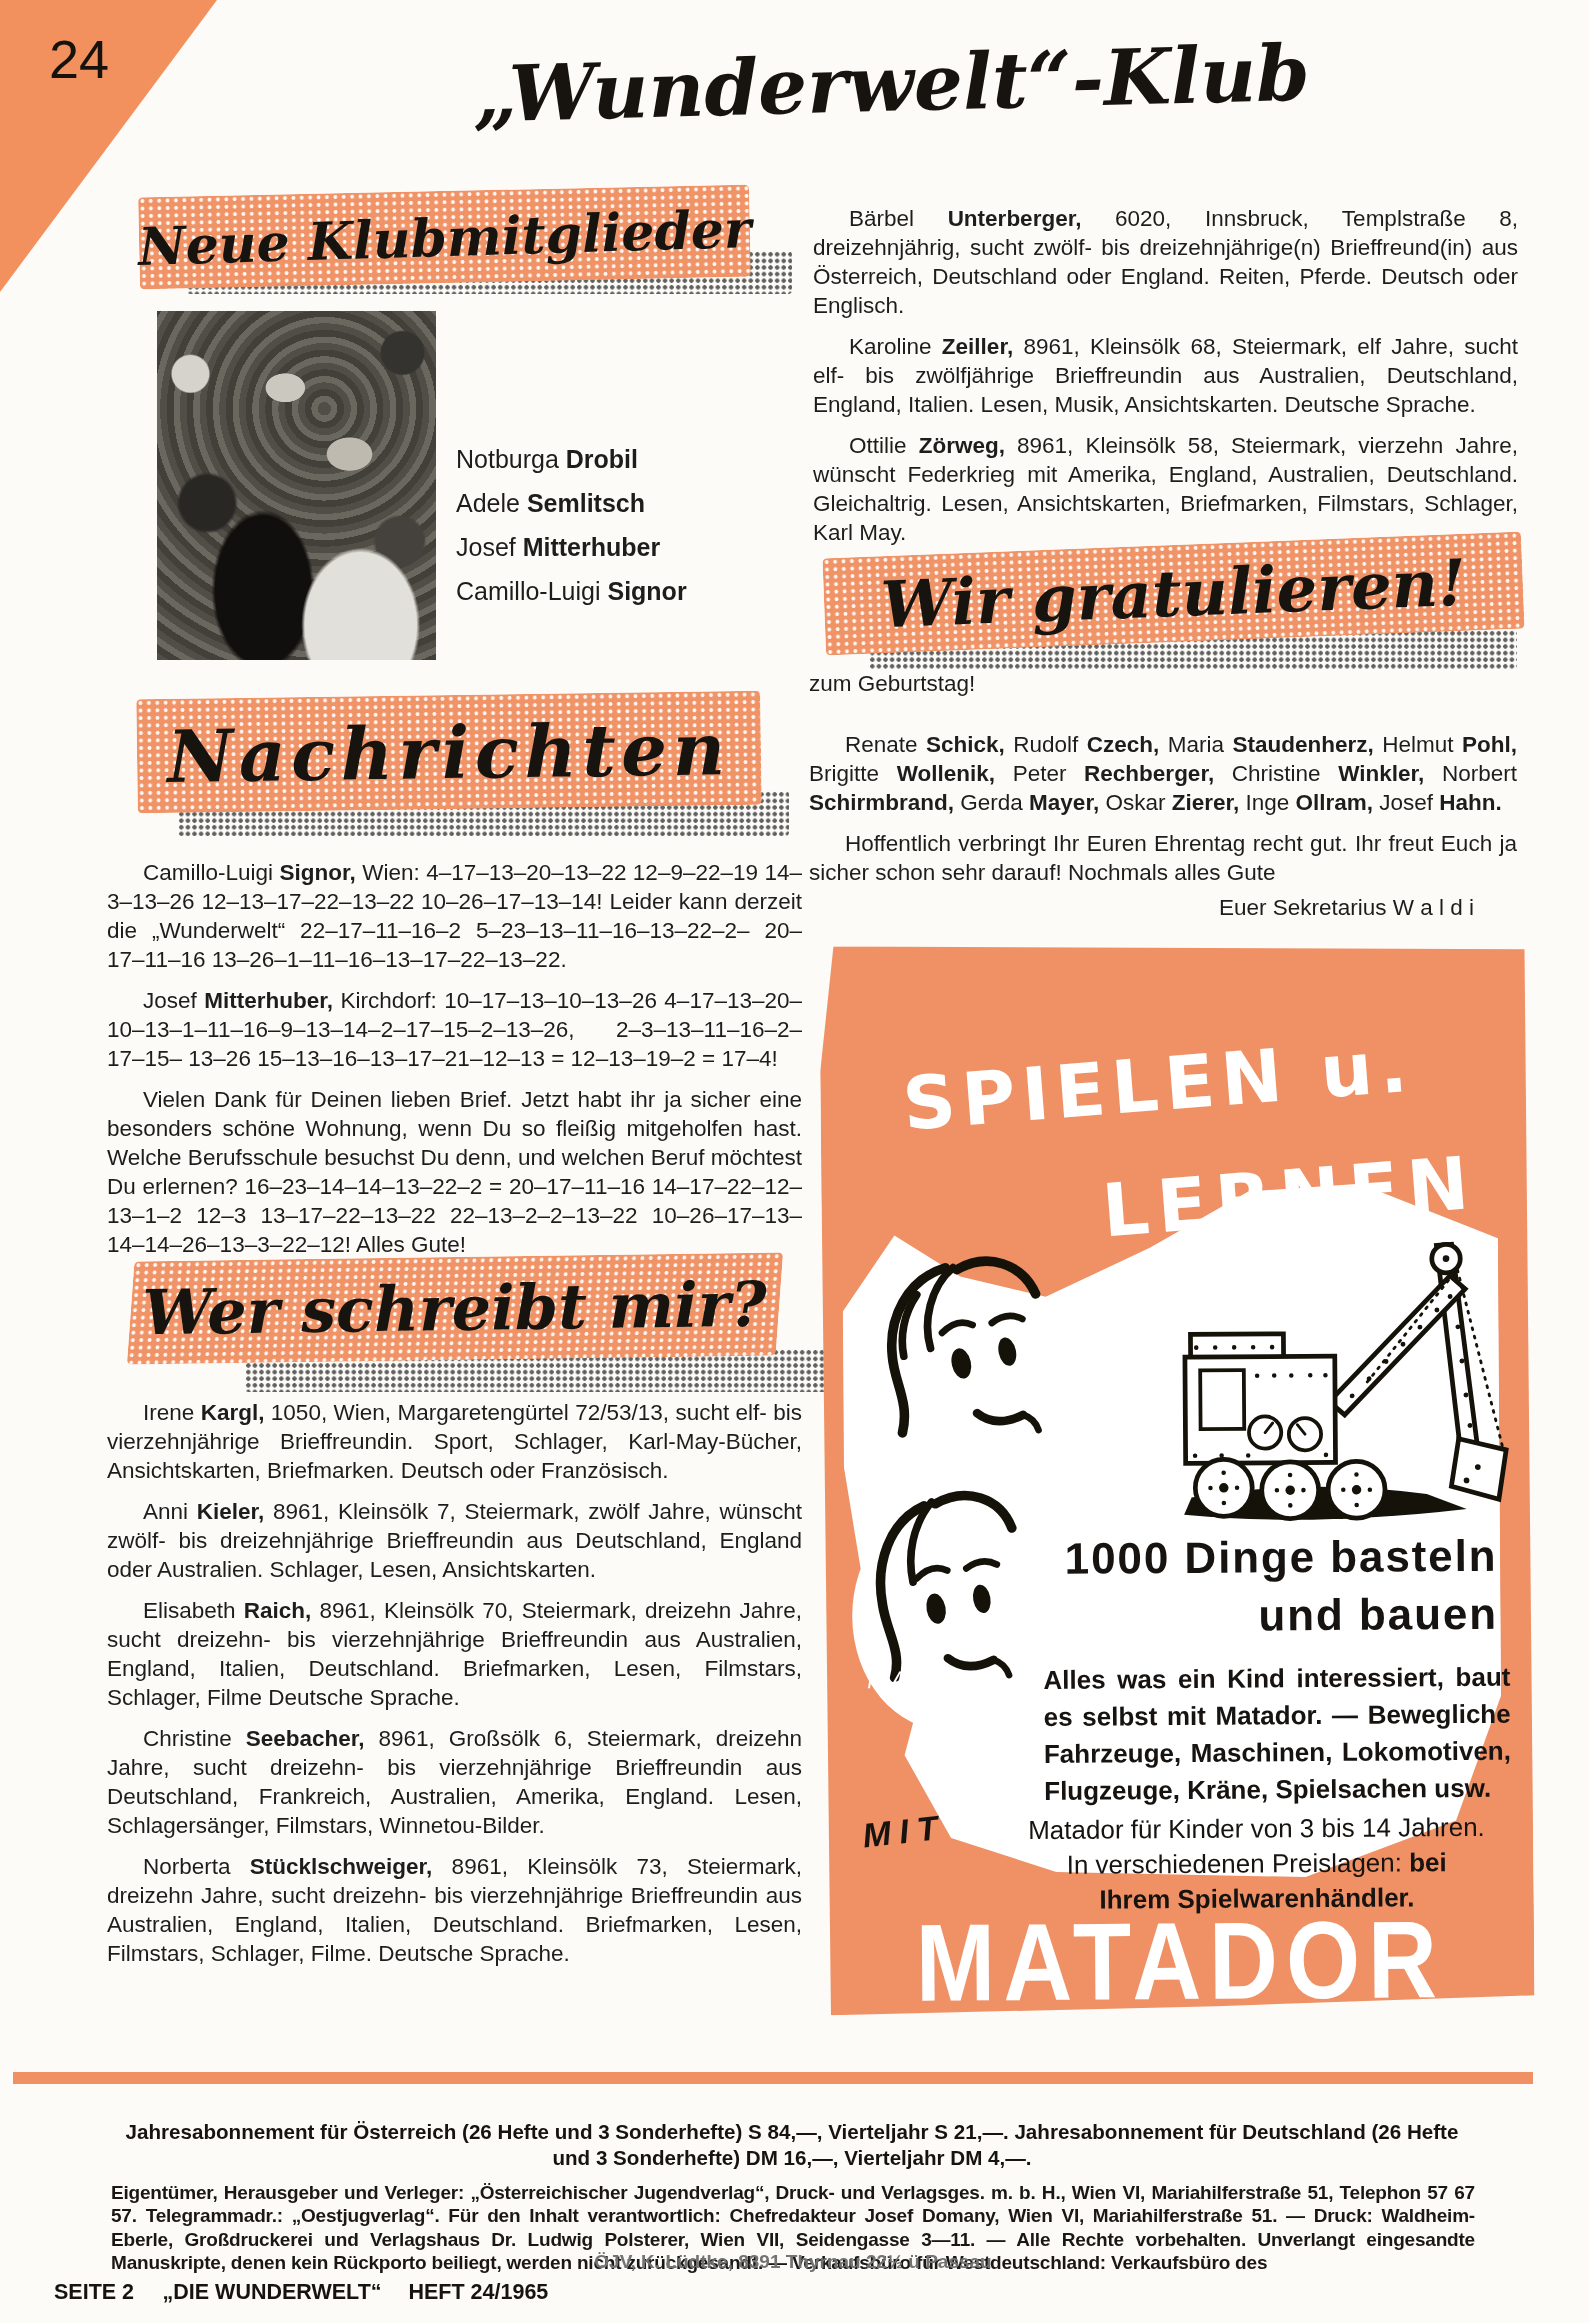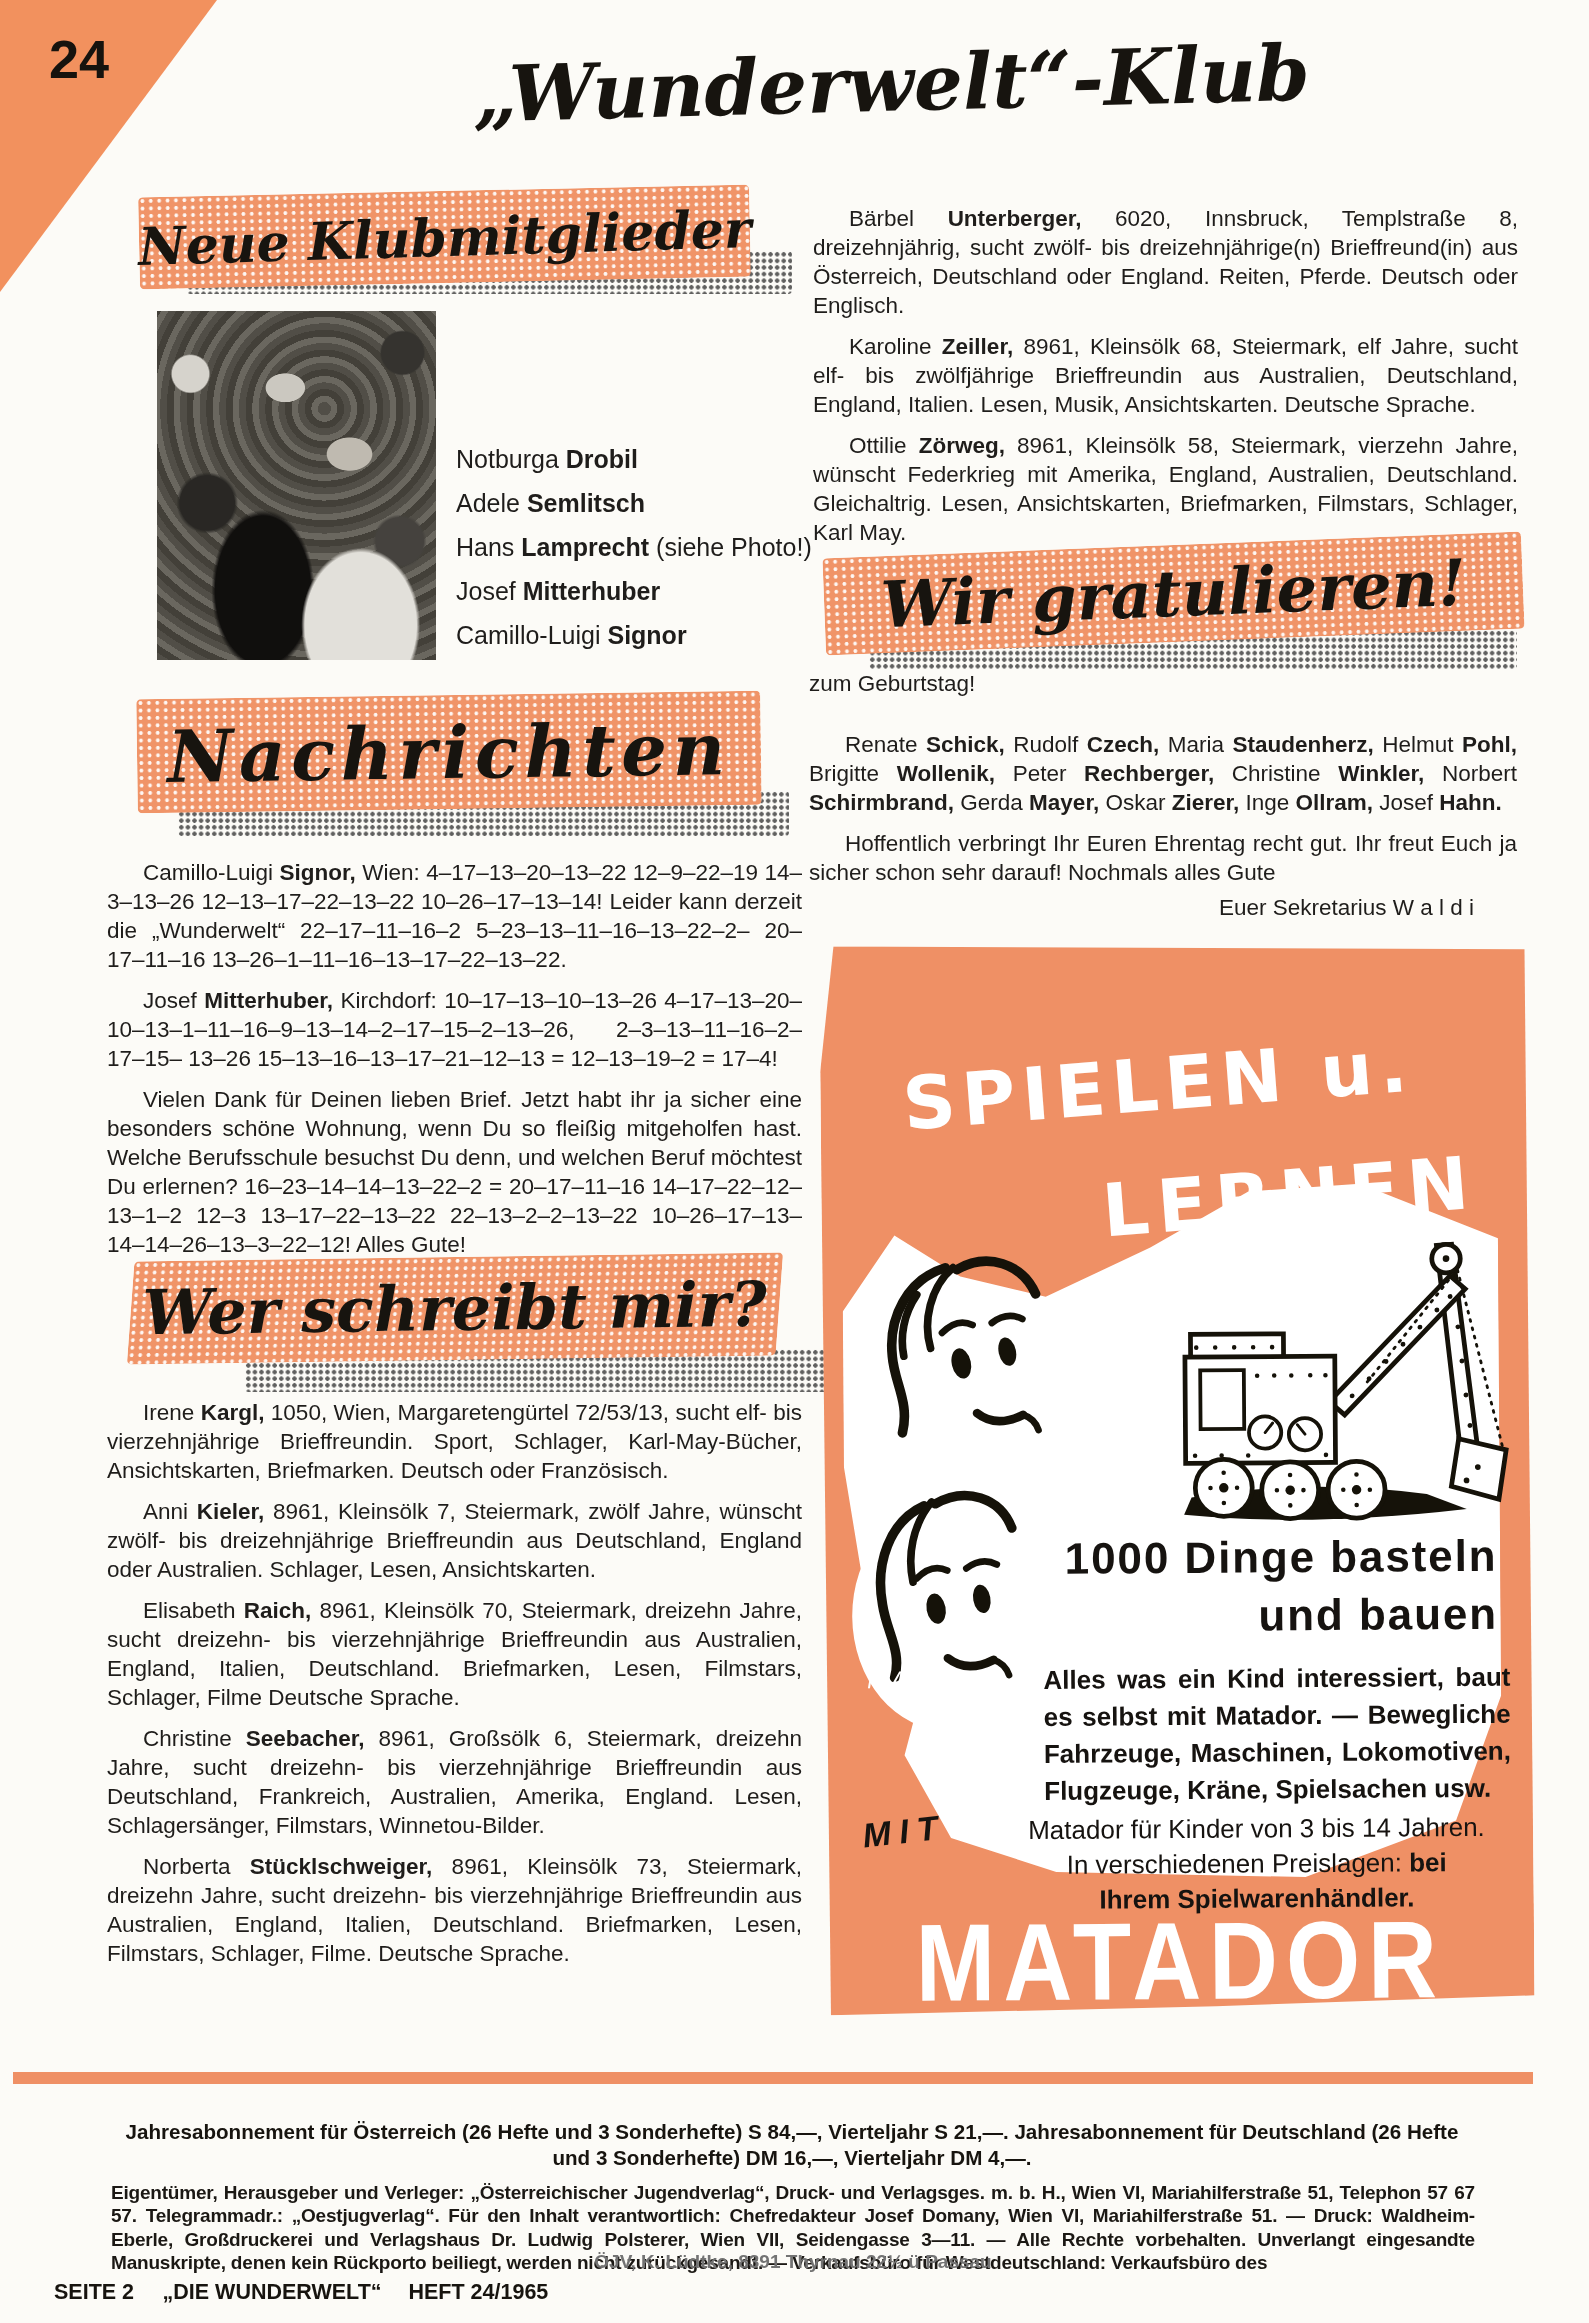--- a/index.html
+++ b/index.html
@@ -17,21 +17,21 @@
   .bodytext p{margin:0 0 12px 0;text-indent:36px}
   .nameline{font-size:25px;line-height:44px;white-space:nowrap}
   .adtxt{font-weight:bold;color:#161310}
   .w{color:#fff}
   svg .ln{fill:none;stroke:#151209;stroke-linecap:round}
 </style>
 </head>
 <body>
 
 <div class="abs" style="left:0;top:0;width:217px;height:292px;background:#f2915e;clip-path:polygon(0 0,100% 0,0 100%)"></div>
-<div class="abs" style="left:49px;top:28px;font-size:54px;font-weight:bold;color:#16130e">24</div>
+<div class="abs" style="left:49px;top:28px;font-size:54px;font-weight:normal;color:#16130e">24</div>
 
 <div class="abs script" style="left:473px;top:41px;width:656px;font-size:77px;text-align:center;transform:rotate(-1.5deg)">„Wunderwelt“-Klub</div>
 
 <div class="abs shadowband" style="left:187px;top:251px;width:605px;height:43px"></div>
 <div class="abs band" style="left:139px;top:191px;width:611px;height:92px;transform:rotate(-1.2deg)">
   <span class="script" style="font-size:52px;transform:rotate(-.5deg)">Neue Klubmitglieder</span>
 </div>
 
 <div class="abs" style="left:157px;top:311px;width:279px;height:349px;background-color:#675f52;
      background-image:
@@ -42,21 +42,20 @@
        radial-gradient(circle 26px at 12% 18%,#d8d1c1 0 70%,rgba(0,0,0,0) 76%),
        radial-gradient(circle 30px at 88% 12%,#39342b 0 70%,rgba(0,0,0,0) 76%),
        radial-gradient(circle 39px at 18% 55%,#2d2921 0 70%,rgba(0,0,0,0) 79%),
        radial-gradient(circle 34px at 87% 66%,#494338 0 70%,rgba(0,0,0,0) 79%),
        repeating-radial-gradient(circle at 60% 28%,#564f3e 0 6.6px,#6f6754 6.6px 13px,#48412f 13px 19.7px);
      filter:grayscale(.6) contrast(1.02)"></div>
 
 <div class="abs" style="left:456px;top:437px">
   <div class="nameline"><span>Notburga </span><b>Drobil</b><span></span></div>
   <div class="nameline"><span>Adele </span><b>Semlitsch</b><span></span></div>
-  <div class="nameline"><span>Hans </span><b>Lamprecht</b><span> (siehe Photo!)</span></div>
   <div class="nameline"><span>Josef </span><b>Mitterhuber</b><span></span></div>
   <div class="nameline"><span>Camillo-Luigi </span><b>Signor</b><span></span></div>
 </div>
 
 <div class="abs shadowband" style="left:178px;top:791px;width:611px;height:45px"></div>
 <div class="abs band" style="left:137px;top:695px;width:624px;height:114px;transform:rotate(-.8deg)">
   <span class="script" style="font-size:72px;letter-spacing:5.6px">Nachrichten</span>
 </div>
 
 <div class="abs bodytext" style="left:107px;top:858px;width:695px">

